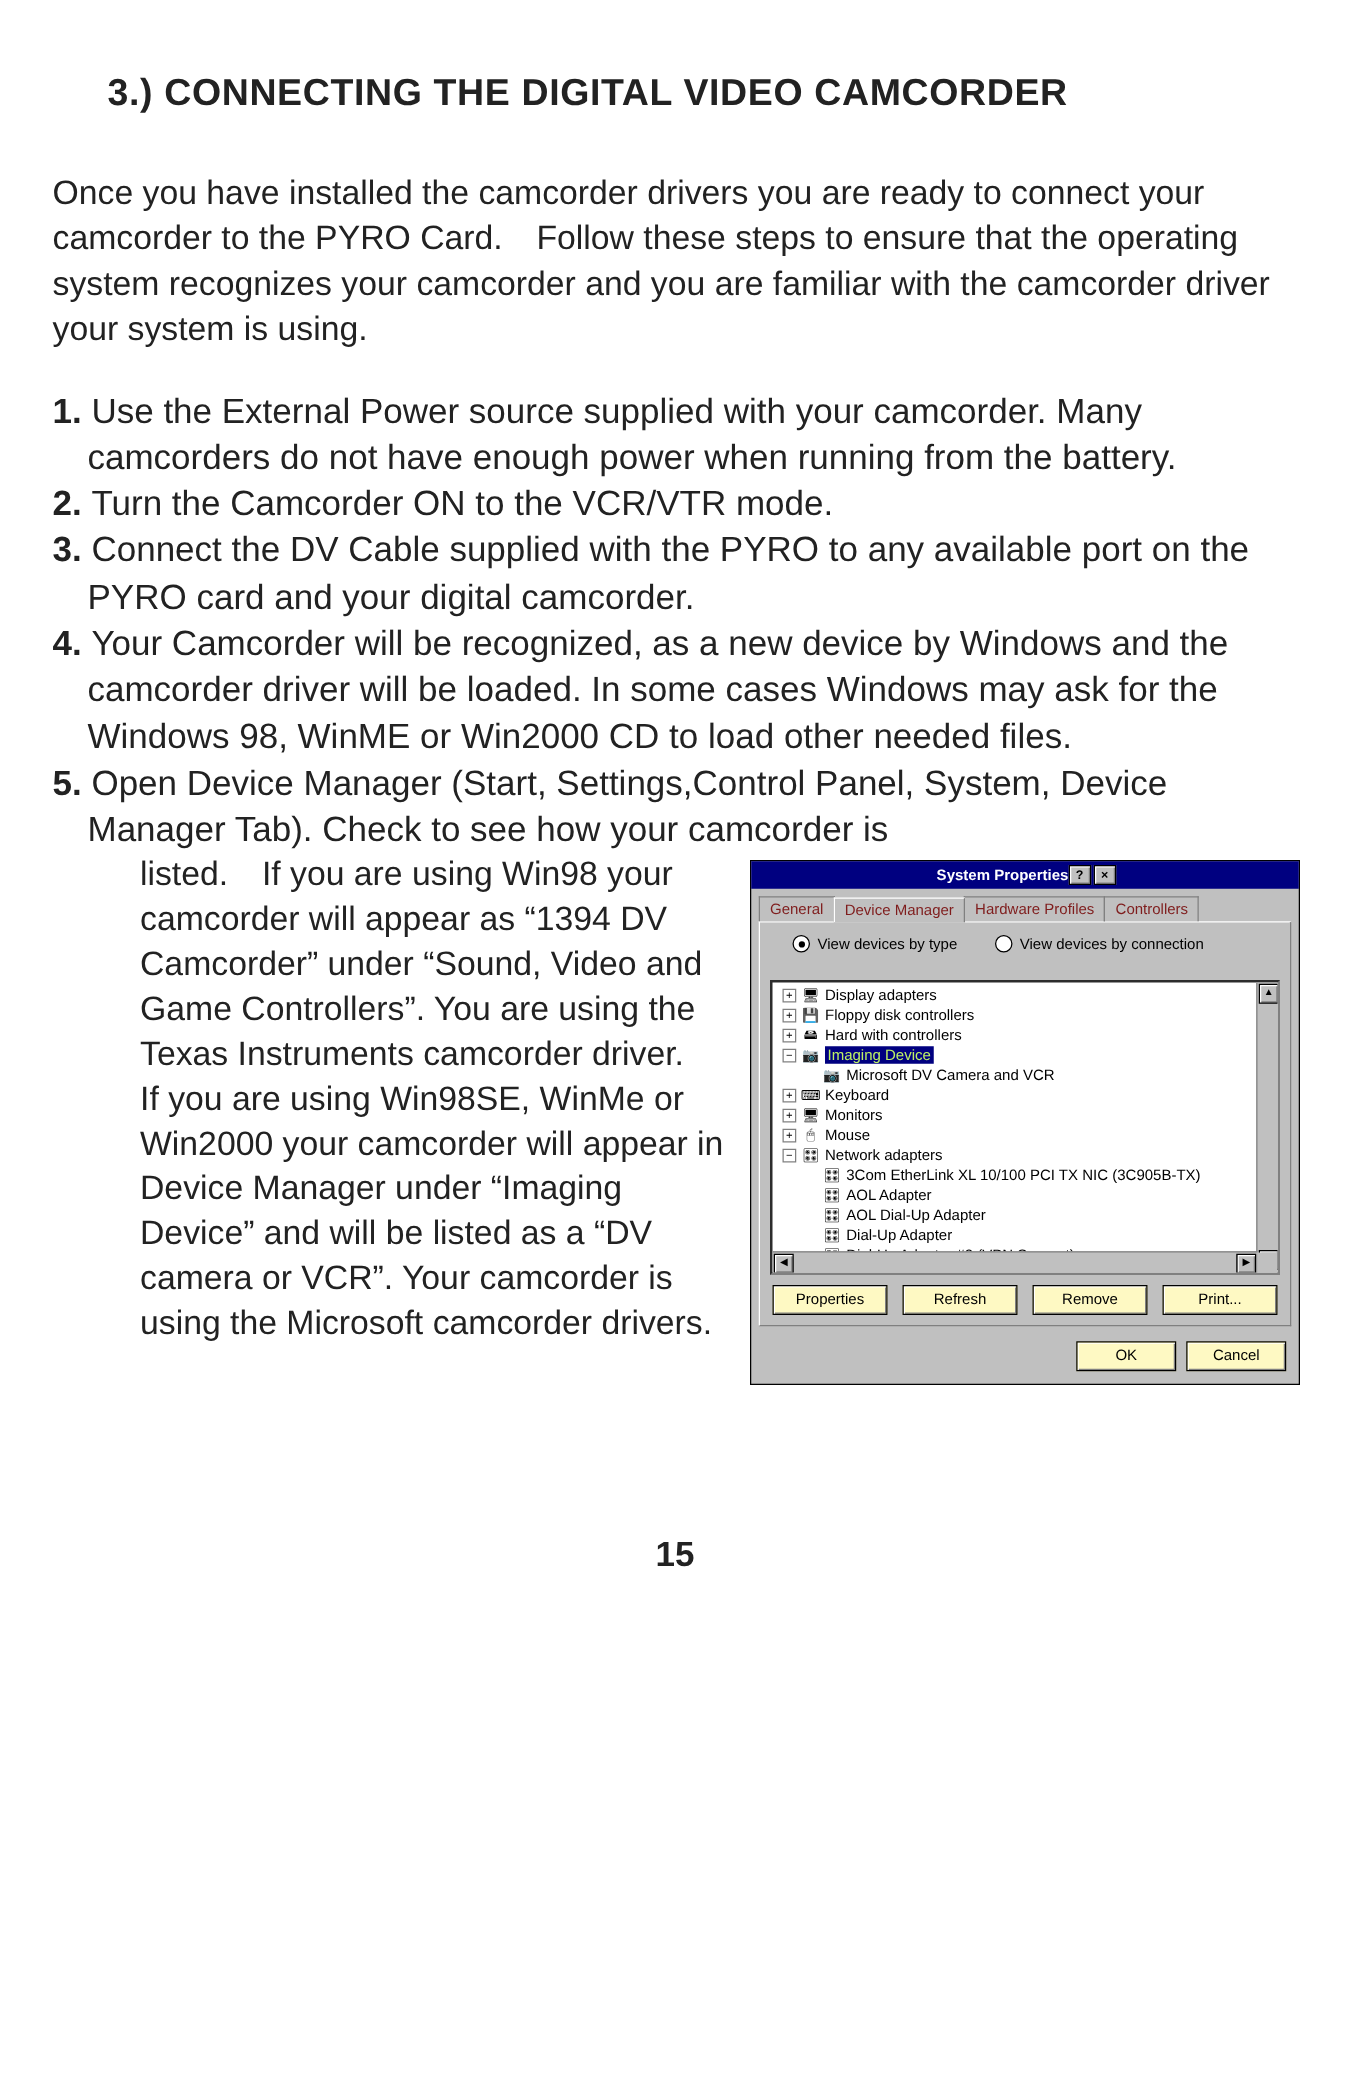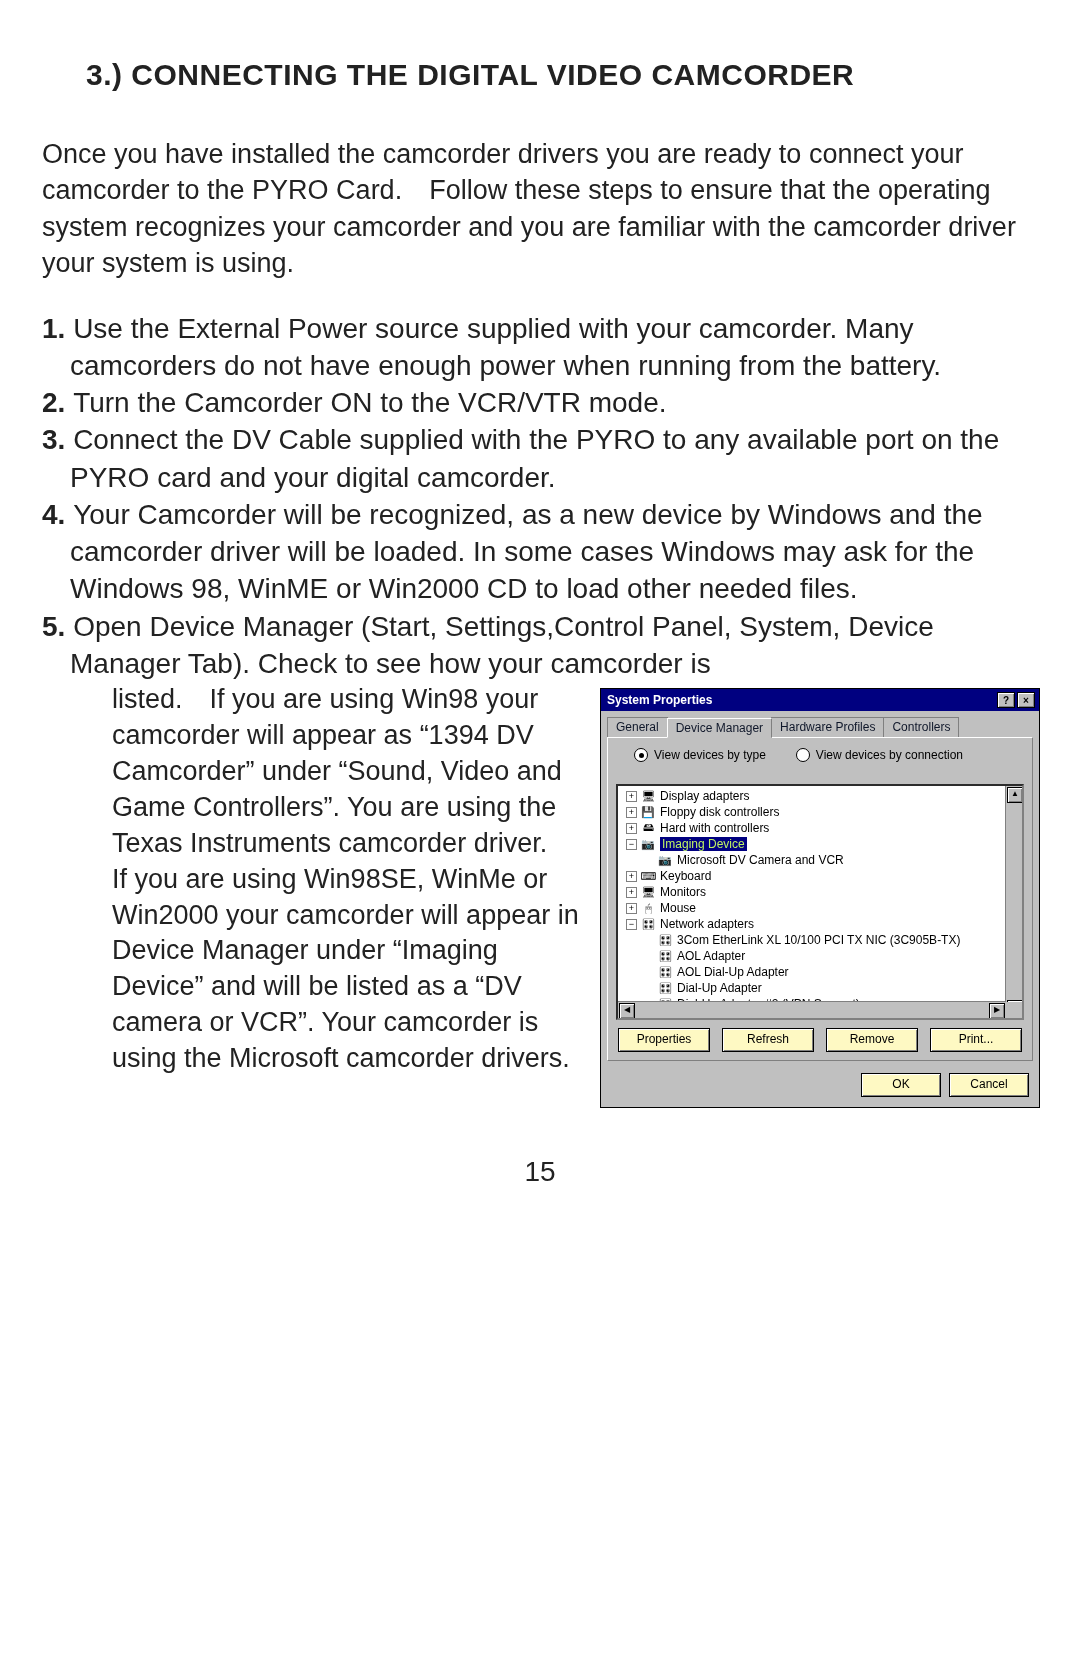--- a/index.html
+++ b/index.html
@@ -64,21 +64,21 @@
     box-shadow: 0 0 0 1px #c0c0c0 inset;
   }
   .titlebar {
     background: #000080;
     color: #fff;
     font-weight: bold;
     font-size: 12px;
     padding: 3px 4px 3px 6px;
     display: flex;
     align-items: center;
-    justify-content: space-between;
+    justify-content: center;
   }
   .titlebar .t-btns { display:flex; gap:2px; }
   .tb-btn {
     width:16px; height:14px;
     background:#c0c0c0;
     border:1px solid #000;
     box-shadow: inset 1px 1px 0 #fff, inset -1px -1px 0 #808080;
     display:flex; align-items:center; justify-content:center;
     font-size:10px; font-weight:bold; color:#000;
   }
@@ -87,21 +87,21 @@
     padding: 6px 6px 0 6px;
     gap:0;
   }
   .tab {
     border:1px solid #808080;
     border-bottom:none;
     background:#c0c0c0;
     padding:2px 8px;
     font-size:12px;
     margin-right:-1px;
-    color:#0f172a;
+    color:#7f1d1d;
   }
   .tab.active {
     background:#c0c0c0;
     border:1px solid #fff;
     border-right:1px solid #808080;
     border-bottom:1px solid #c0c0c0;
     position:relative;
     top:1px;
     font-weight:normal;
   }
@@ -204,22 +204,22 @@
   .dialog-bottom{
     display:flex; justify-content:flex-end; gap:8px;
     padding: 6px 10px 10px;
   }
   .dialog-bottom .btn{
     flex:0 0 78px;
   }
   .page-number{
     text-align:center;
     font-size:28px;
-    font-weight:normal;
-    margin-top: 48px;
+    font-weight:bold;
+    margin-top: 120px;
   }
   .clearfix::after{ content:""; display:block; clear:both;}
 </style>
 </head>
 <body>
 
 <div class="page">
   <div class="heading">3.) CONNECTING THE DIGITAL VIDEO CAMCORDER</div>
 
   <div class="intro">Once you have installed the camcorder drivers you are ready to connect your camcorder to the PYRO Card. Follow these steps to ensure that the operating system recognizes your camcorder and you are familiar with the camcorder driver your system is using.</div>

